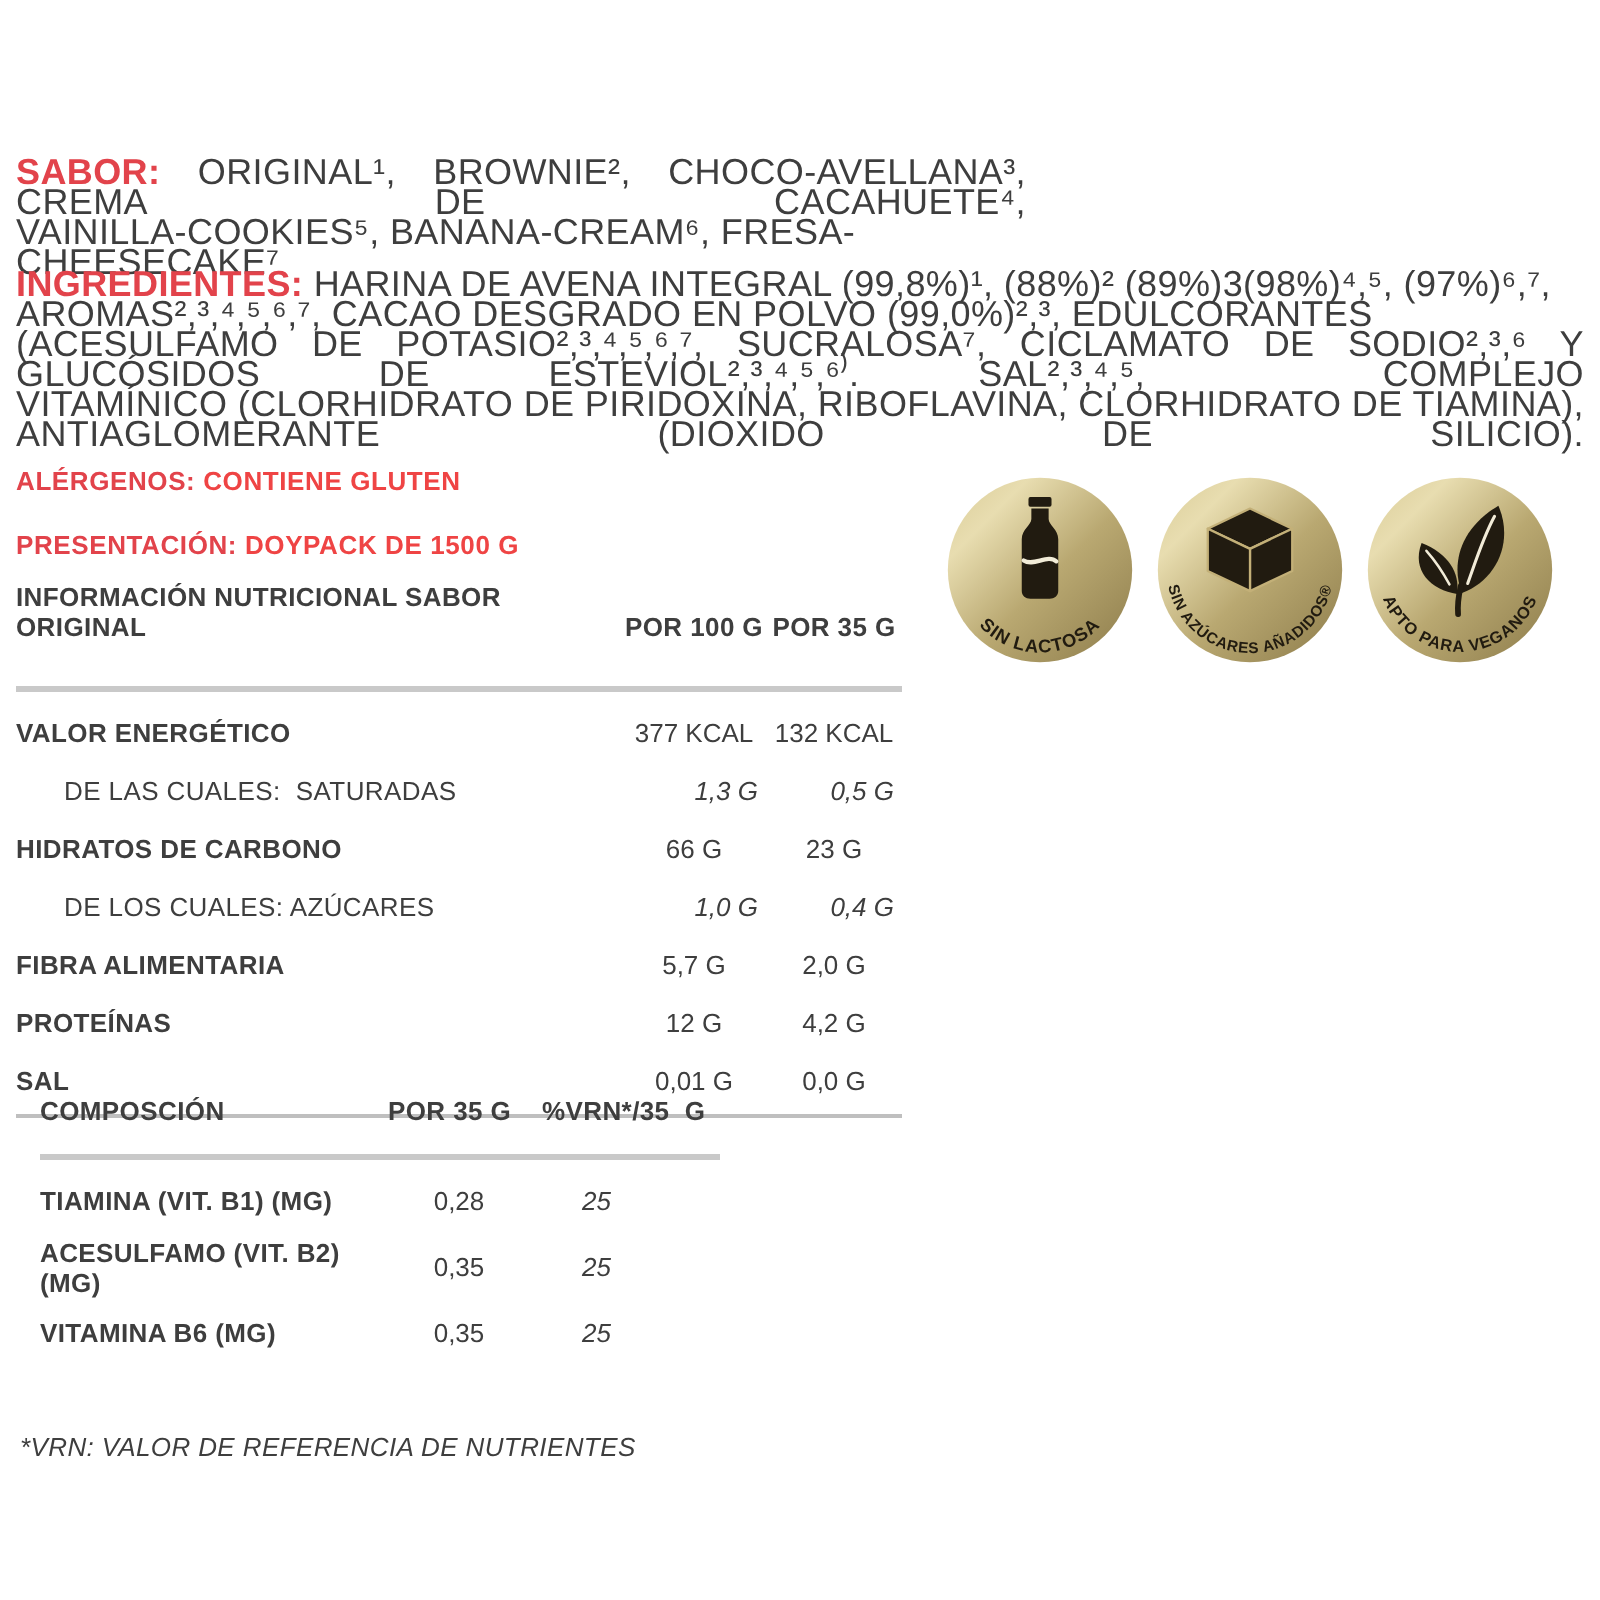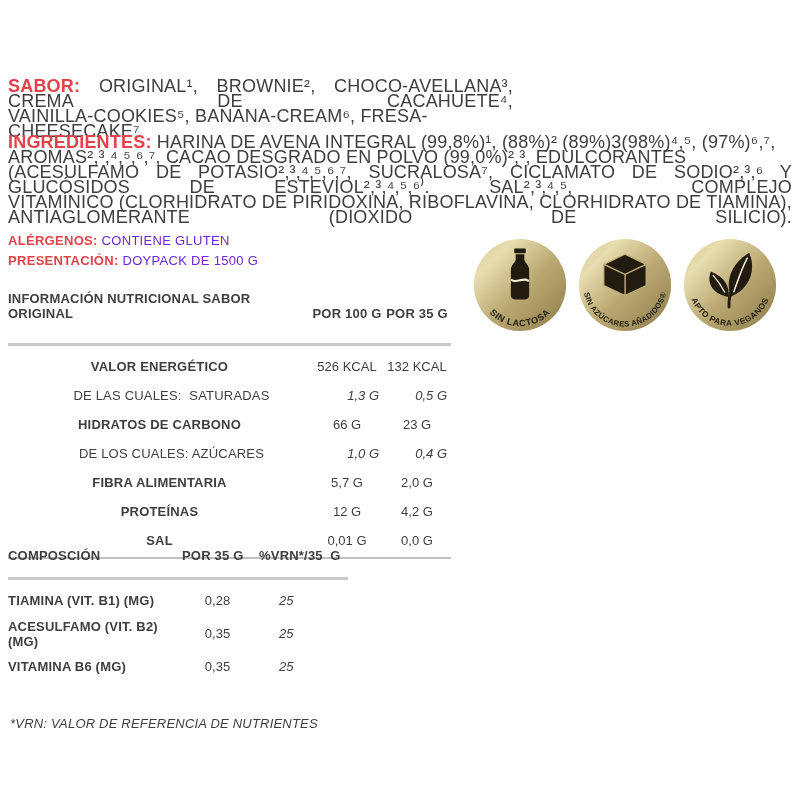--- a/index.html
+++ b/index.html
@@ -5,38 +5,38 @@
   html,body{margin:0;padding:0;background:#ffffff;}
   #canvas{
     position:relative;width:800px;height:800px;background:#ffffff;overflow:hidden;
     font-family:"Liberation Sans",sans-serif;color:#3e3e3e;
   }
   .red{color:#e2434b;font-weight:700;}
   .para{font-size:18px;line-height:15px;letter-spacing:.2px;font-weight:400;white-space:pre-wrap;}
   .force-justify{text-align:justify;text-align-last:justify;}
   .blk{position:absolute;left:8px;}
   .lbl-line{font-size:13px;font-weight:700;letter-spacing:.3px;}
-  .lbl-line .val{font-weight:400;color:#6d28d9;}
+  .lbl-line .val{font-weight:700;color:#ef4444;}
 
   
   #nutrition{position:absolute;left:8px;top:291px;width:443px;}
   .nt-head{display:flex;align-items:flex-end;font-weight:700;font-size:13px;letter-spacing:.2px;
            padding-bottom:22px;border-bottom:3px solid #c9c9c9;}
   .nt-title{flex:1;}
   .c1{width:72px;text-align:center;flex:none;}
   .c2{width:68px;text-align:center;flex:none;}
   .nt-row{display:flex;align-items:center;height:29px;font-size:13px;}
-  .nt-row .rlabel{flex:1;font-weight:700;letter-spacing:.2px;white-space:pre-wrap;text-align:center;}
+  .nt-row .rlabel{flex:1;font-weight:700;letter-spacing:.2px;white-space:pre-wrap;}
   .nt-row.sub .rlabel{padding-left:24px;font-weight:400;}
   .nt-row .val{font-weight:400;}
   .nt-row.sub .val{font-style:italic;text-align:right;padding-right:4px;box-sizing:border-box;}
   .nt-bottom{border-top:2px solid #bfbfbf;margin-top:2px;}
 
   
-  #composition{position:absolute;left:8px;top:548px;width:340px;}
+  #composition{position:absolute;left:20px;top:548px;width:340px;}
   .cp-head{display:flex;align-items:flex-end;font-weight:700;font-size:13px;letter-spacing:.2px;}
   .cp-title{flex:1;}
   .cc1{width:75px;flex:none;text-align:left;padding-left:4px;box-sizing:border-box;}
   .cc2{width:95px;flex:none;text-align:left;padding-left:6px;box-sizing:border-box;white-space:pre-wrap;}
   .cp-line{border-top:3px solid #c9c9c9;margin-top:14px;}
   .cp-row{display:flex;align-items:center;height:33px;font-size:13px;}
   .cp-row .rlabel{flex:1;font-weight:700;letter-spacing:.2px;}
   .cp-row .cc1{text-align:center;font-weight:400;}
   .cp-row .cc2{font-style:italic;font-weight:400;padding-left:26px;}
   #vrn-note{position:absolute;left:10px;top:716px;font-size:13px;font-style:italic;font-weight:400;letter-spacing:.2px;}
@@ -72,35 +72,35 @@
     <div class="para">AROMAS²,³,⁴,⁵,⁶,⁷, CACAO DESGRADO EN POLVO (99,0%)²,³, EDULCORANTES</div>
     <div class="para force-justify">(ACESULFAMO DE POTASIO²,³,⁴,⁵,⁶,⁷, SUCRALOSA⁷, CICLAMATO DE SODIO²,³,⁶ Y GLUCÓSIDOS DE ESTEVIOL²,³,⁴,⁵,⁶⁾. SAL²,³,⁴,⁵,  COMPLEJO</div>
     <div class="para force-justify">VITAMÍNICO (CLORHIDRATO DE PIRIDOXINA, RIBOFLAVINA, CLORHIDRATO DE TIAMINA), ANTIAGLOMERANTE (DIOXIDO DE SILICIO).</div>
   </div>
 
   <div class="blk lbl-line" style="top:233px;">
     <span class="red">ALÉRGENOS:</span>
     <span class="val">CONTIENE GLUTEN</span>
   </div>
 
-  <div class="blk lbl-line" style="top:253px;">
+  <div class="blk lbl-line" style="top:265px;">
     <span class="red">PRESENTACIÓN:</span>
     <span class="val">DOYPACK DE 1500 G</span>
   </div>
 
   <div id="nutrition">
     <div class="nt-head">
       <div class="nt-title">INFORMACIÓN NUTRICIONAL SABOR ORIGINAL</div>
       <div class="c1">POR 100 G</div>
       <div class="c2">POR 35 G</div>
     </div>
     <div style="height:6px"></div>
     <div class="nt-row">
       <div class="rlabel">VALOR ENERGÉTICO</div>
-      <div class="c1 val">526 KCAL</div>
+      <div class="c1 val">377 KCAL</div>
       <div class="c2 val">132 KCAL</div>
     </div>
     <div class="nt-row sub">
       <div class="rlabel">DE LAS CUALES:  SATURADAS</div>
       <div class="c1 val">1,3 G</div>
       <div class="c2 val">0,5 G</div>
     </div>
     <div class="nt-row">
       <div class="rlabel">HIDRATOS DE CARBONO</div>
       <div class="c1 val">66 G</div>

